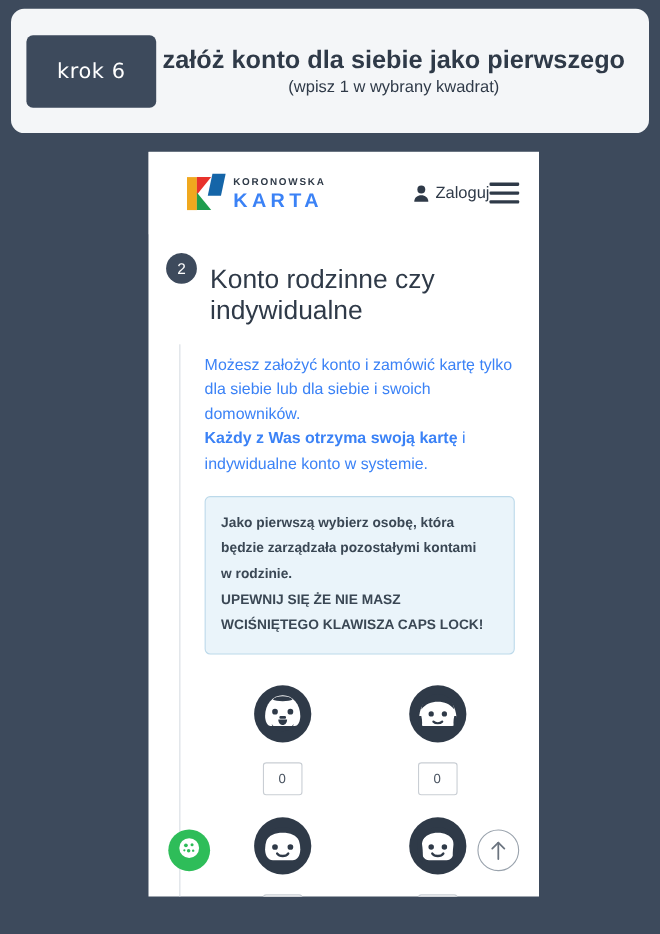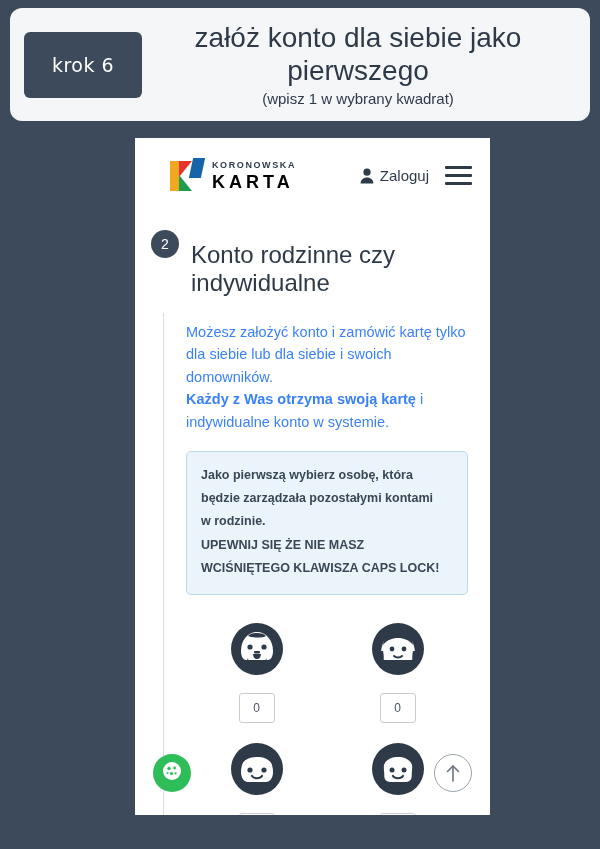--- a/index.html
+++ b/index.html
@@ -43,22 +43,22 @@
     font-family: "DejaVu Sans", sans-serif;
   }
   .banner-text {
     flex: 1 1 auto;
     text-align: center;
     color: #2f3a48;
     line-height: 1.18;
     padding: 0 6px 0 4px;
   }
   .banner-line1 {
-    font-size: 28px;
-    font-weight: normal;
+    font-size: 23px;
+    font-weight: bold;
     display: block;
   }
   .banner-line2 {
     font-size: 15px;
     display: block;
     margin-top: 3px;
   }
 
   
   .phone {
@@ -115,29 +115,28 @@
   .logo-text { line-height: 1; }
   .logo-top {
     font-size: 9px;
     letter-spacing: 1.6px;
     color: #2f3a48;
     font-weight: bold;
   }
   .logo-bottom {
     font-size: 18px;
     letter-spacing: 4px;
-    color: #000000;
+    color: #3b82f6;
     font-weight: bold;
     margin-top: 3px;
   }
   .header-right {
     margin-left: auto;
     display: flex;
     align-items: center;
-    gap: 16px;
   }
   .login-link {
     display: flex;
     align-items: center;
     gap: 6px;
     color: #2f3a48;
     font-size: 15px;
     cursor: pointer;
   }
   .person-icon svg { display: block; }

